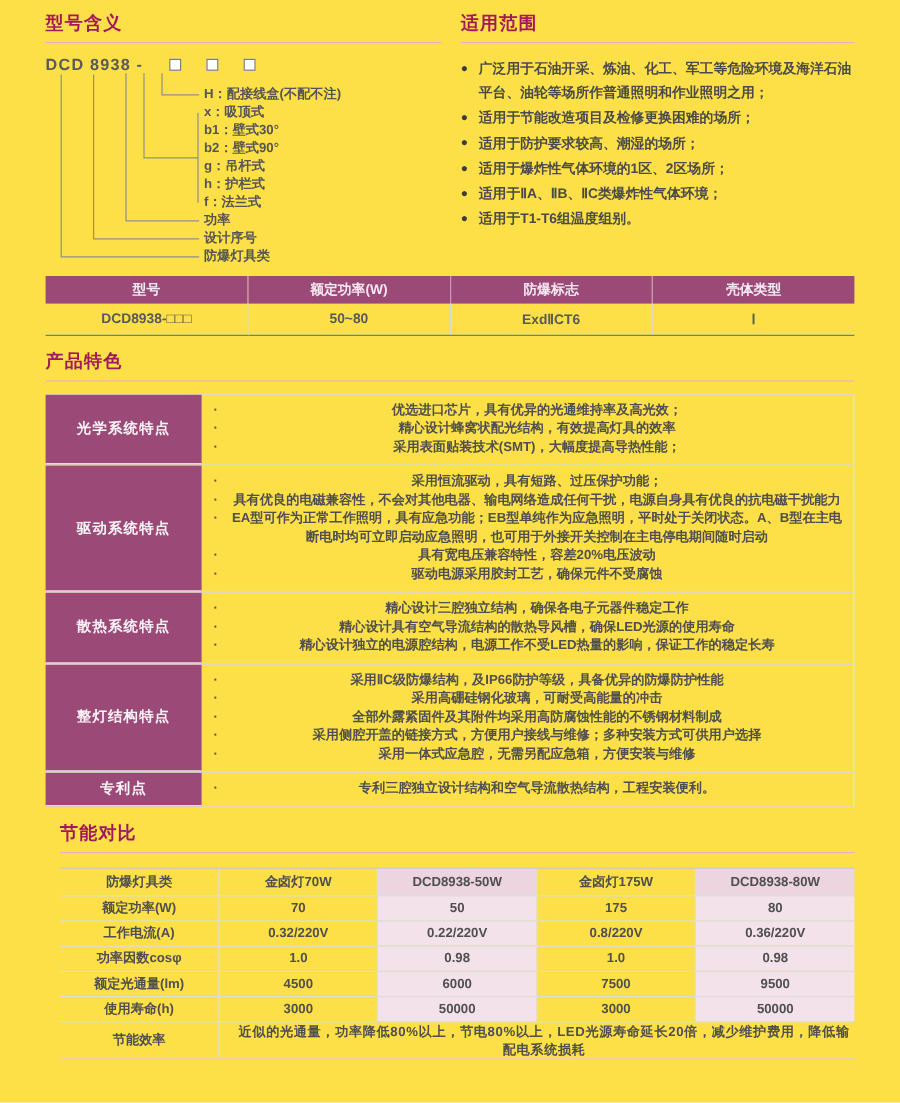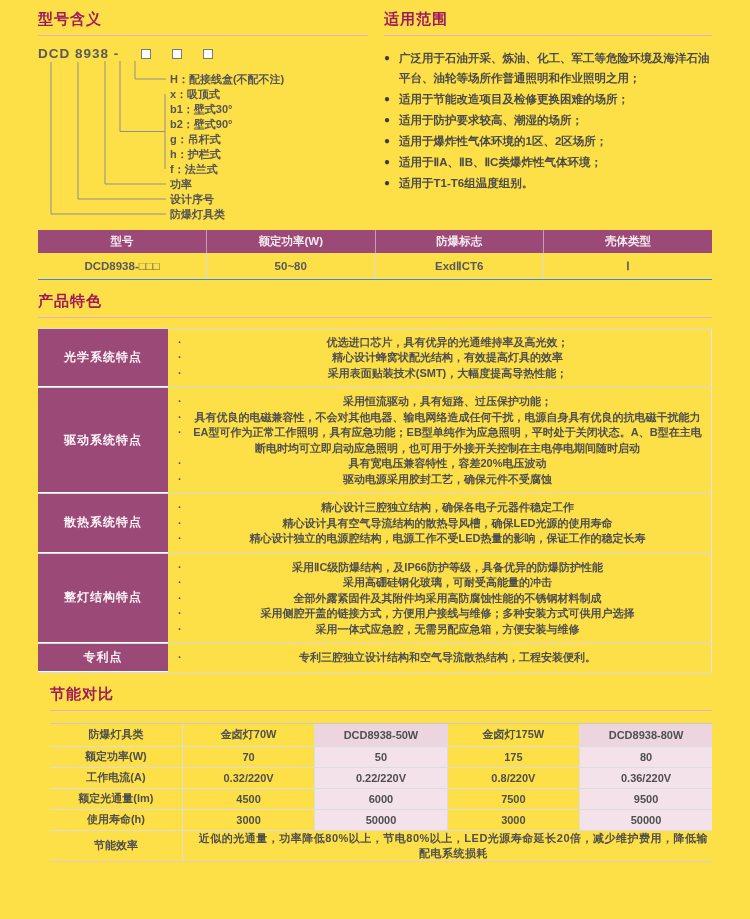--- a/index.html
+++ b/index.html
@@ -226,20 +226,27 @@
           <td class="pink">80</td>
         </tr>
         <tr>
           <td>工作电流(A)</td>
           <td>0.32/220V</td>
           <td class="pink">0.22/220V</td>
           <td>0.8/220V</td>
           <td class="pink">0.36/220V</td>
         </tr>
         <tr>
+          <td>功率因数cosφ</td>
+          <td>1.0</td>
+          <td class="pink">0.98</td>
+          <td>1.0</td>
+          <td class="pink">0.98</td>
+        </tr>
+        <tr>
           <td>额定光通量(lm)</td>
           <td>4500</td>
           <td class="pink">6000</td>
           <td>7500</td>
           <td class="pink">9500</td>
         </tr>
         <tr>
           <td>使用寿命(h)</td>
           <td>3000</td>
           <td class="pink">50000</td>

